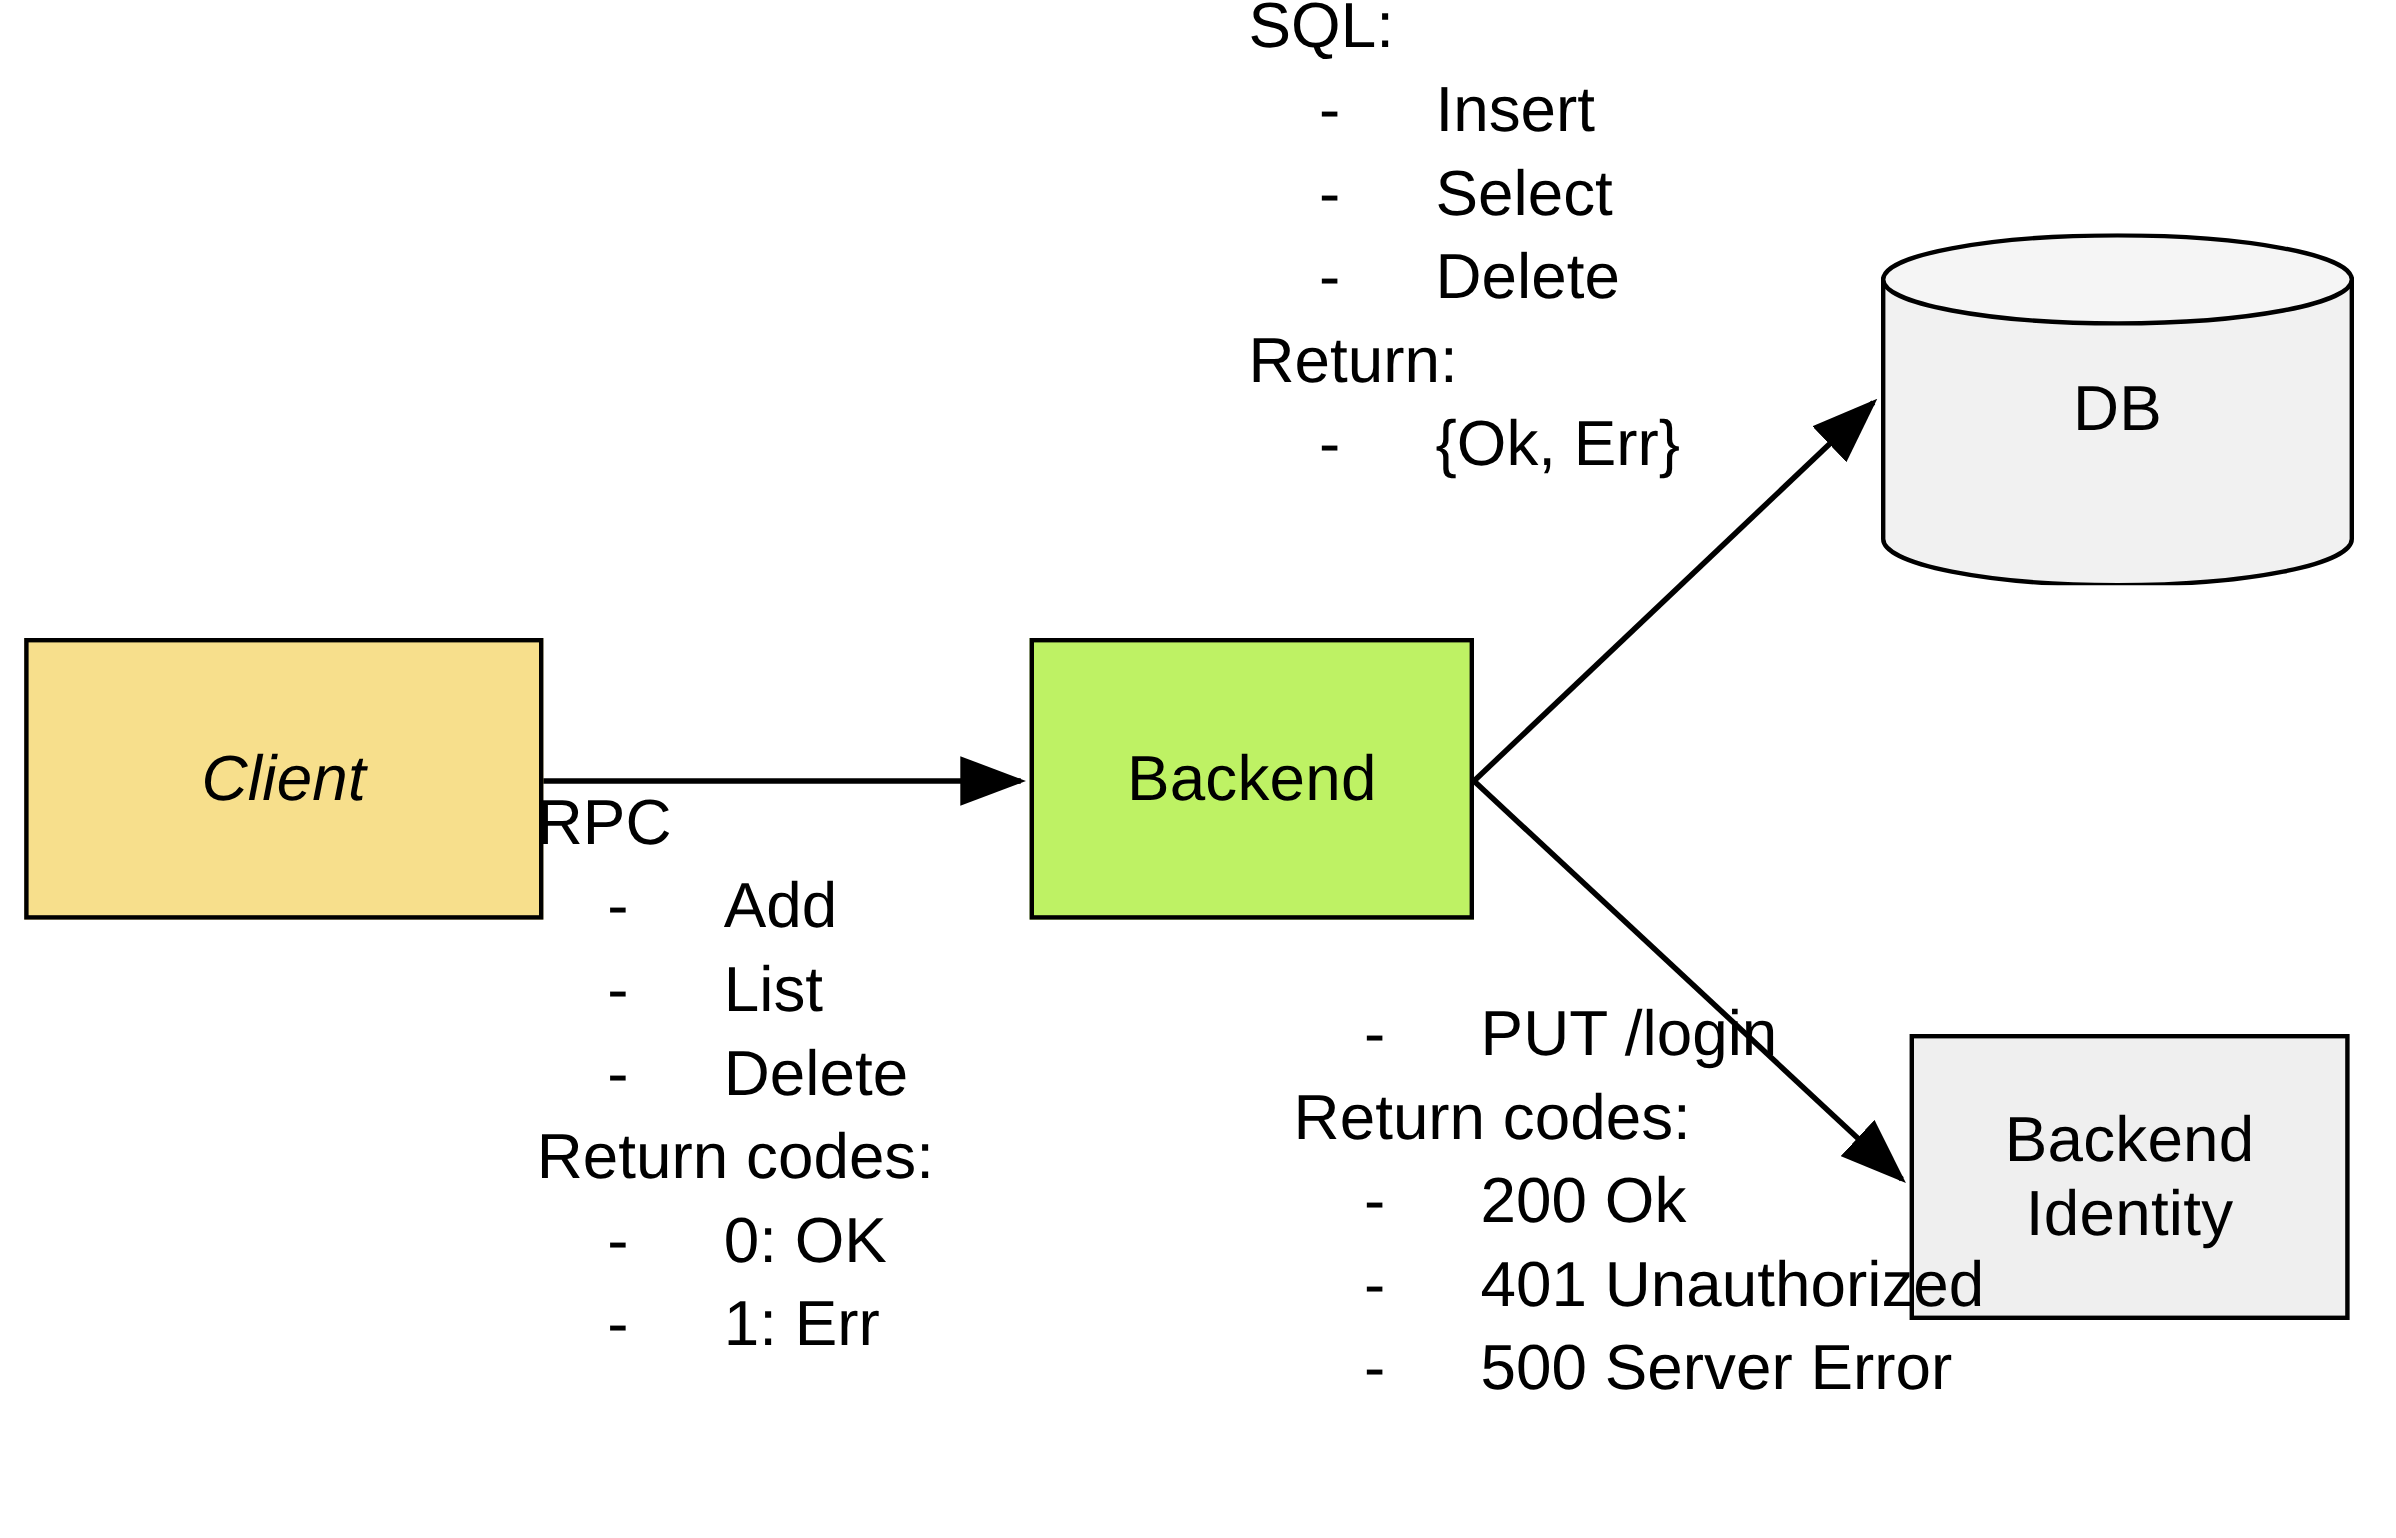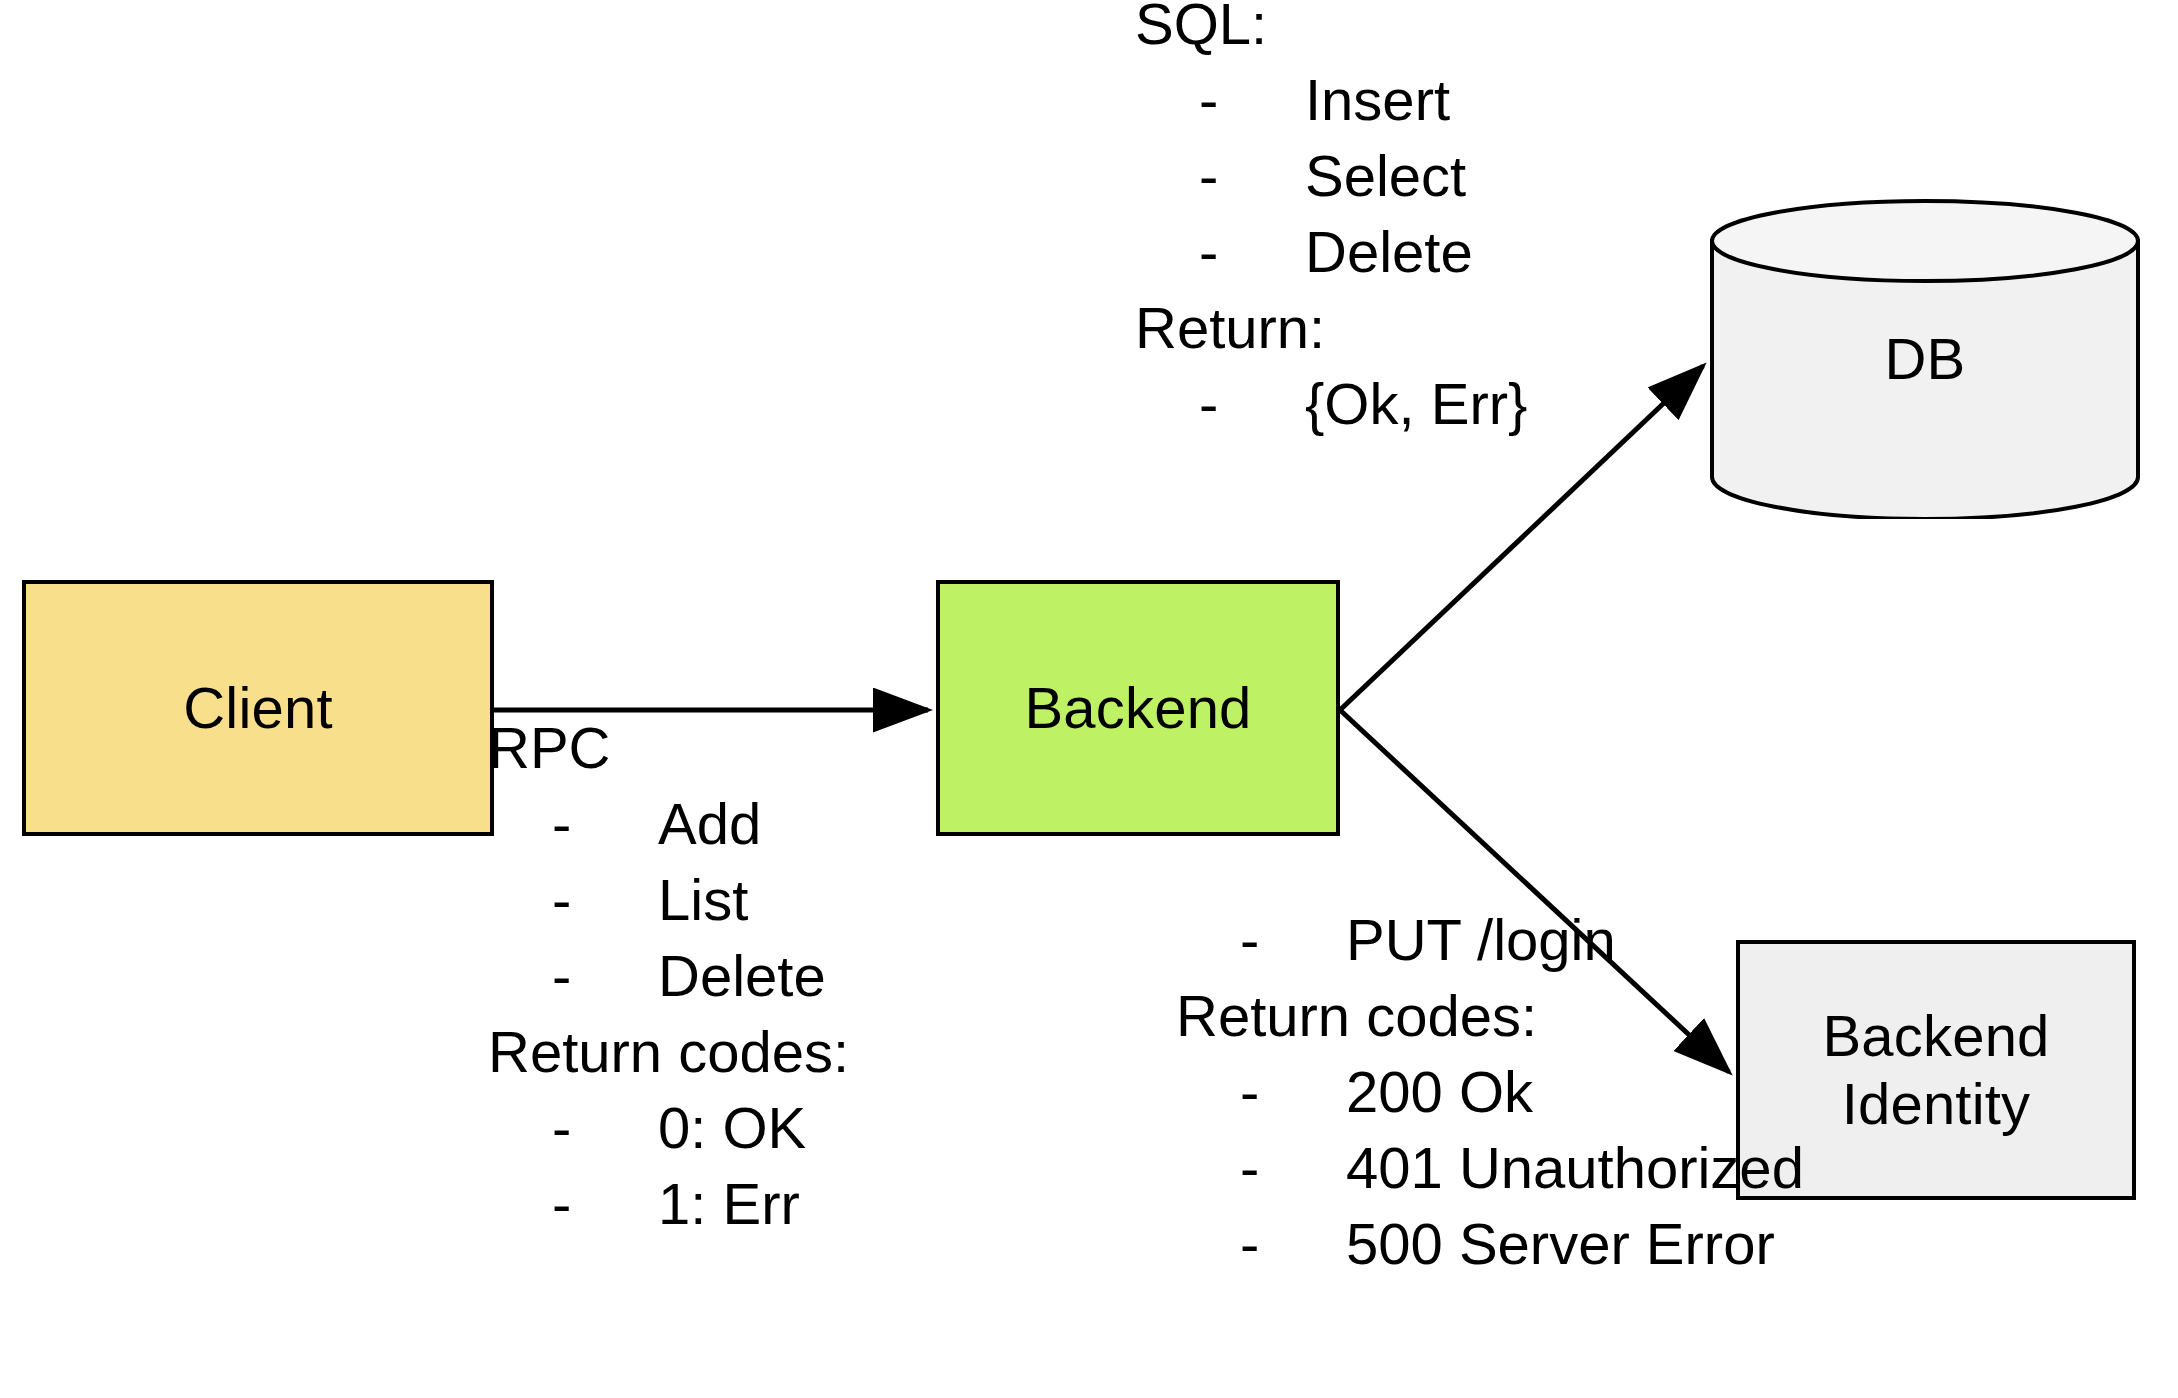--- a/index.html
+++ b/index.html
@@ -42,20 +42,21 @@
   .node-label {
     font-size: 58px;
     letter-spacing: 0.2px;
   }
   
   #node-client {
     left: 22px;
     top: 580px;
     width: 472px;
     height: 256px;
+    font-style: italic;
   }
   
   #node-backend {
     left: 936px;
     top: 580px;
     width: 404px;
     height: 256px;
   }
   
   #node-idp {
@@ -63,21 +64,21 @@
     top: 940px;
     width: 400px;
     height: 260px;
   }
   #node-idp .node-label {
     line-height: 1.18;
   }
   
   #node-db {
     left: 1710px;
-    top: 199px;
+    top: 212px;
     width: 430px;
     height: 320px;
   }
   #node-db .db-shape {
     position: absolute;
     left: 0;
     top: 0;
     width: 430px;
     height: 320px;
   }

